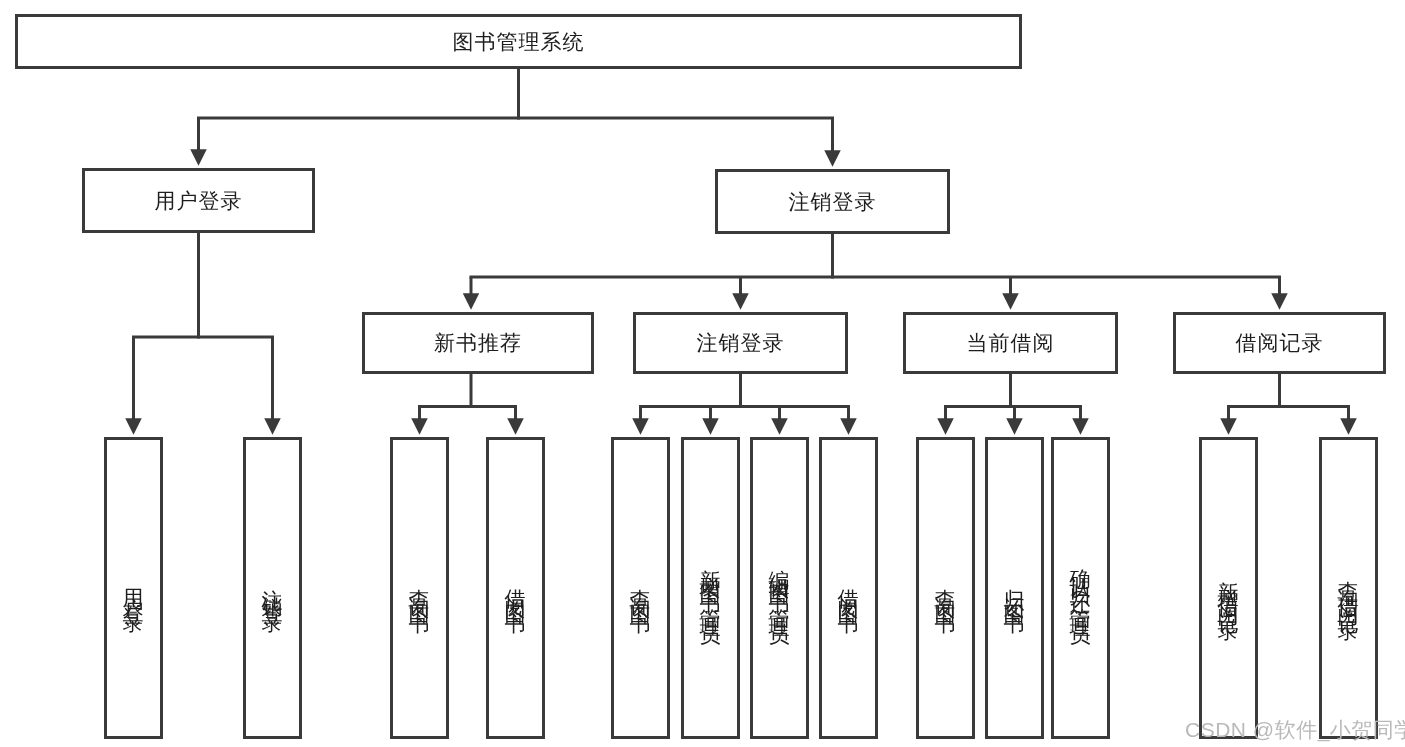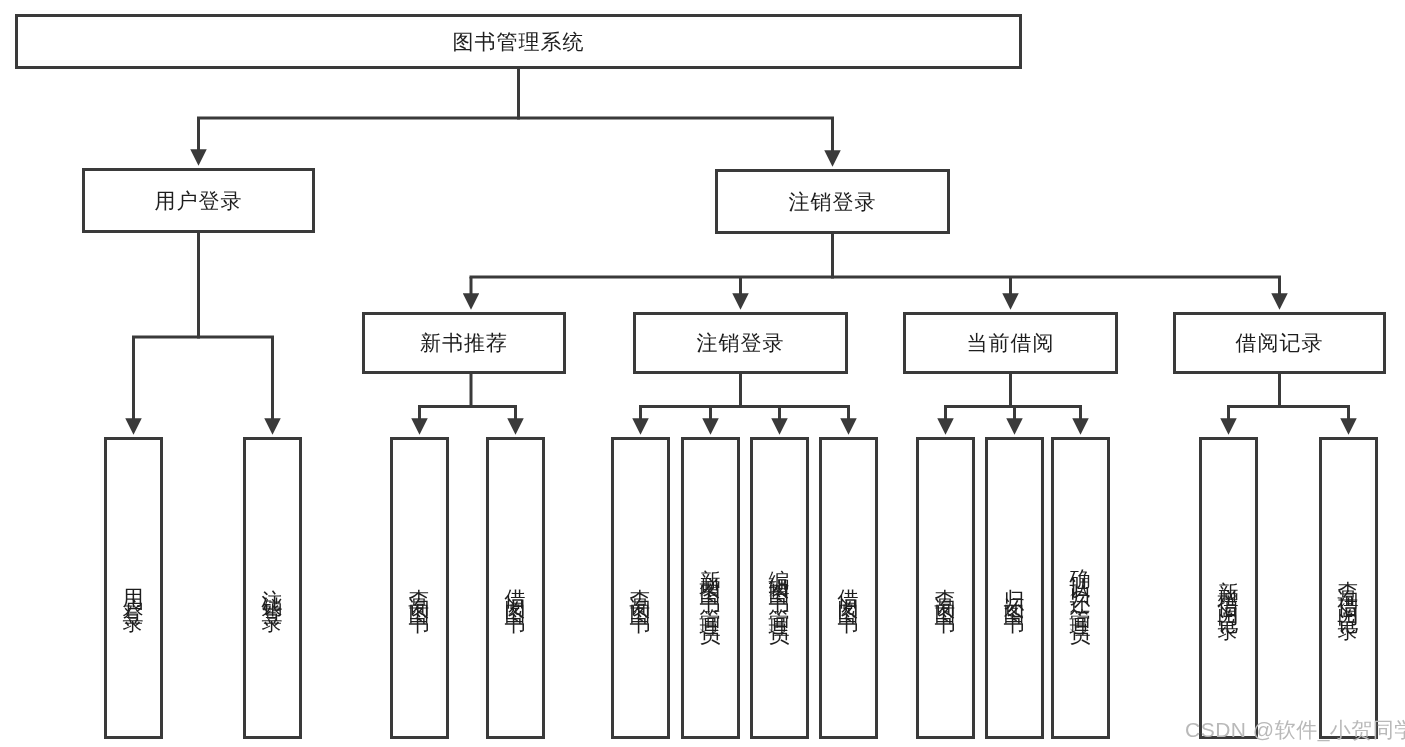--- a/index.html
+++ b/index.html
@@ -123,21 +123,21 @@
     <span class="label">图书管理系统</span>
   </div>
 
   <div class="hbox" style="left:82px; top:168px; width:233px; height:65px;">
     <span class="label">用户登录</span>
   </div>
   <div class="hbox" style="left:715px; top:169px; width:235px; height:65px;">
     <span class="label">注销登录</span>
   </div>
 
-  <div class="hbox" style="left:362px; top:312px; width:204px; height:62px;">
+  <div class="hbox" style="left:362px; top:312px; width:232px; height:62px;">
     <span class="label">新书推荐</span>
   </div>
   <div class="hbox" style="left:633px; top:312px; width:215px; height:62px;">
     <span class="label">注销登录</span>
   </div>
   <div class="hbox" style="left:903px; top:312px; width:215px; height:62px;">
     <span class="label">当前借阅</span>
   </div>
   <div class="hbox" style="left:1173px; top:312px; width:213px; height:62px;">
     <span class="label">借阅记录</span>

